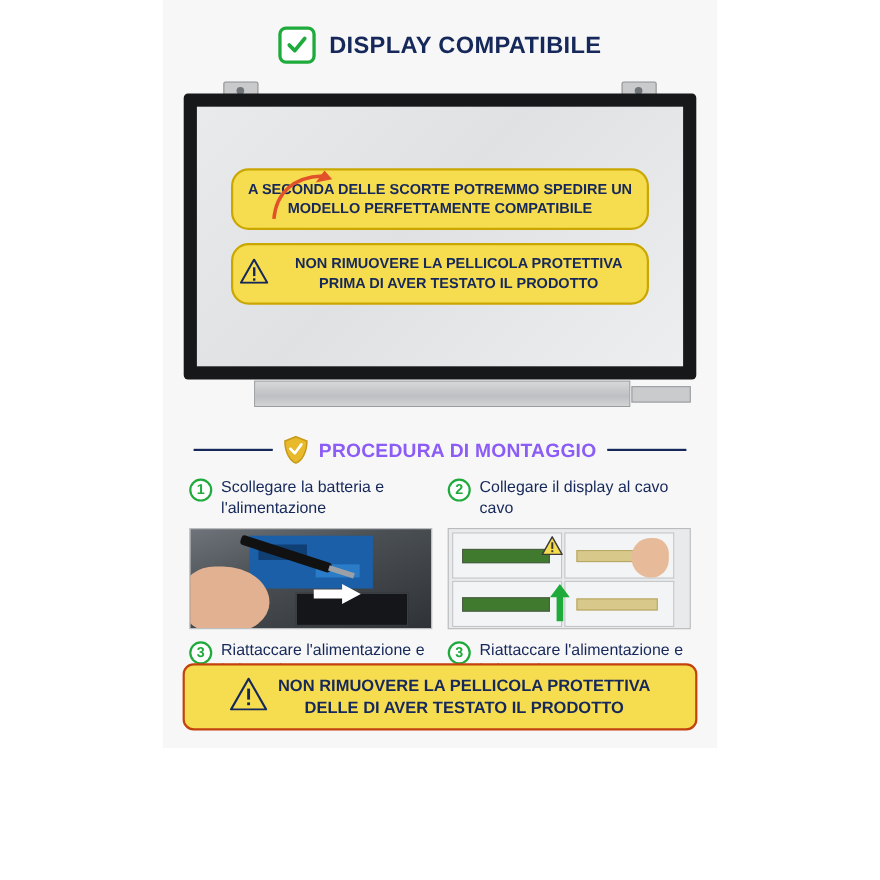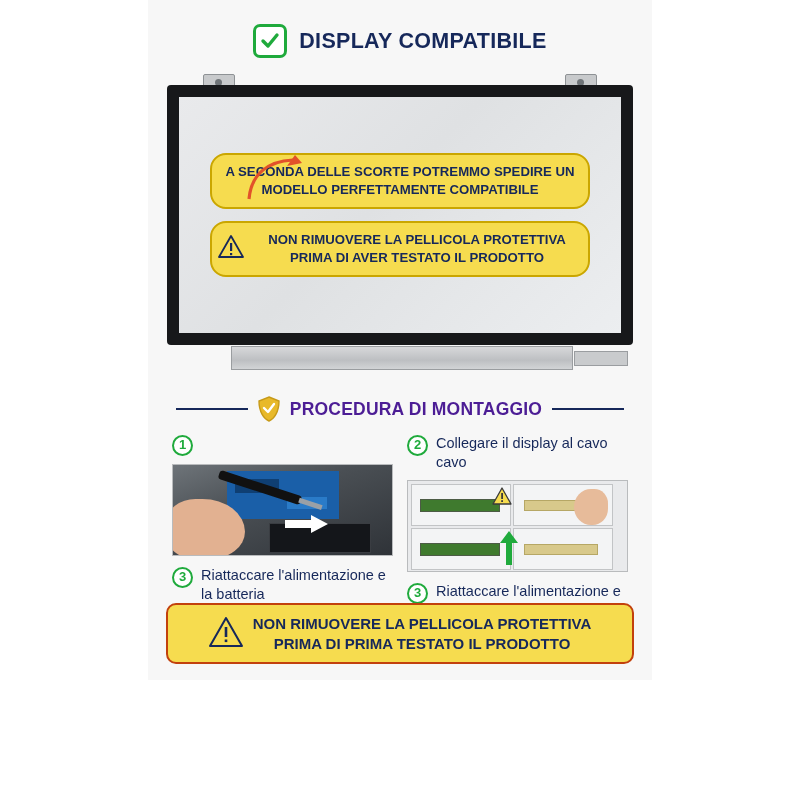--- a/index.html
+++ b/index.html
@@ -113,21 +113,21 @@
     width:52px;height:13px;background:#c9cbcd;border:1px solid #9a9da0;
   }
   
   .sep-row{
     display:flex;align-items:center;justify-content:center;gap:10px;
     margin:22px 28px 0 28px;
   }
   .sep-line{flex:1;height:2px;background:#16285a;}
   .shield{width:22px;height:26px;}
   .proc-title{
-    font-size:17.5px;font-weight:bold;color:#4c1d95;letter-spacing:.2px;
+    font-size:17.5px;font-weight:bold;color:#8b5cf6;letter-spacing:.2px;
     white-space:nowrap;
   }
   .steps{
     display:flex;gap:14px;
     margin:12px 24px 0 24px;
   }
   .col{flex:1;}
   .step-line{
     display:flex;align-items:flex-start;gap:8px;
     color:#16285a;font-size:14.5px;line-height:1.3;
@@ -244,20 +244,21 @@
       </span>
       <span class="proc-title">PROCEDURA DI MONTAGGIO</span>
       <span class="sep-line"></span>
     </div>
 
     <div class="steps">
 
       <div class="col">
         <div class="step-line">
           <span class="num">1</span>
+          <span>Scollegare la batteria e l'alimentazione</span>
         </div>
         <div class="photo p1">
           <div class="board"></div>
           <div class="batt"></div>
           <div class="hand"></div>
           <div class="driver"></div>
           <span class="wArrow">
             <svg width="44" height="18" viewBox="0 0 44 18">
               <polygon points="0,5 26,5 26,0 43,9 26,18 26,13 0,13" fill="#ffffff"></polygon>
             </svg>
@@ -312,18 +313,18 @@
     <div class="bottom">
       <span>
         <svg width="34" height="30" viewBox="0 0 34 30">
           <polygon points="17,1 33,29 1,29" fill="#f6dc4f" stroke="#16285a" stroke-width="2" stroke-linejoin="round"></polygon>
           <rect x="15.7" y="10" width="2.6" height="10" fill="#16285a"></rect>
           <rect x="15.7" y="22.5" width="2.6" height="2.6" fill="#16285a"></rect>
         </svg>
       </span>
       <span class="txt">
         <span>NON RIMUOVERE LA PELLICOLA PROTETTIVA</span><br>
-        <span>PRIMA DI PRIMA TESTATO IL PRODOTTO</span>
+        <span>DELLE DI AVER TESTATO IL PRODOTTO</span>
       </span>
     </div>
 
   </div>
 </div>
 
 </body></html>

